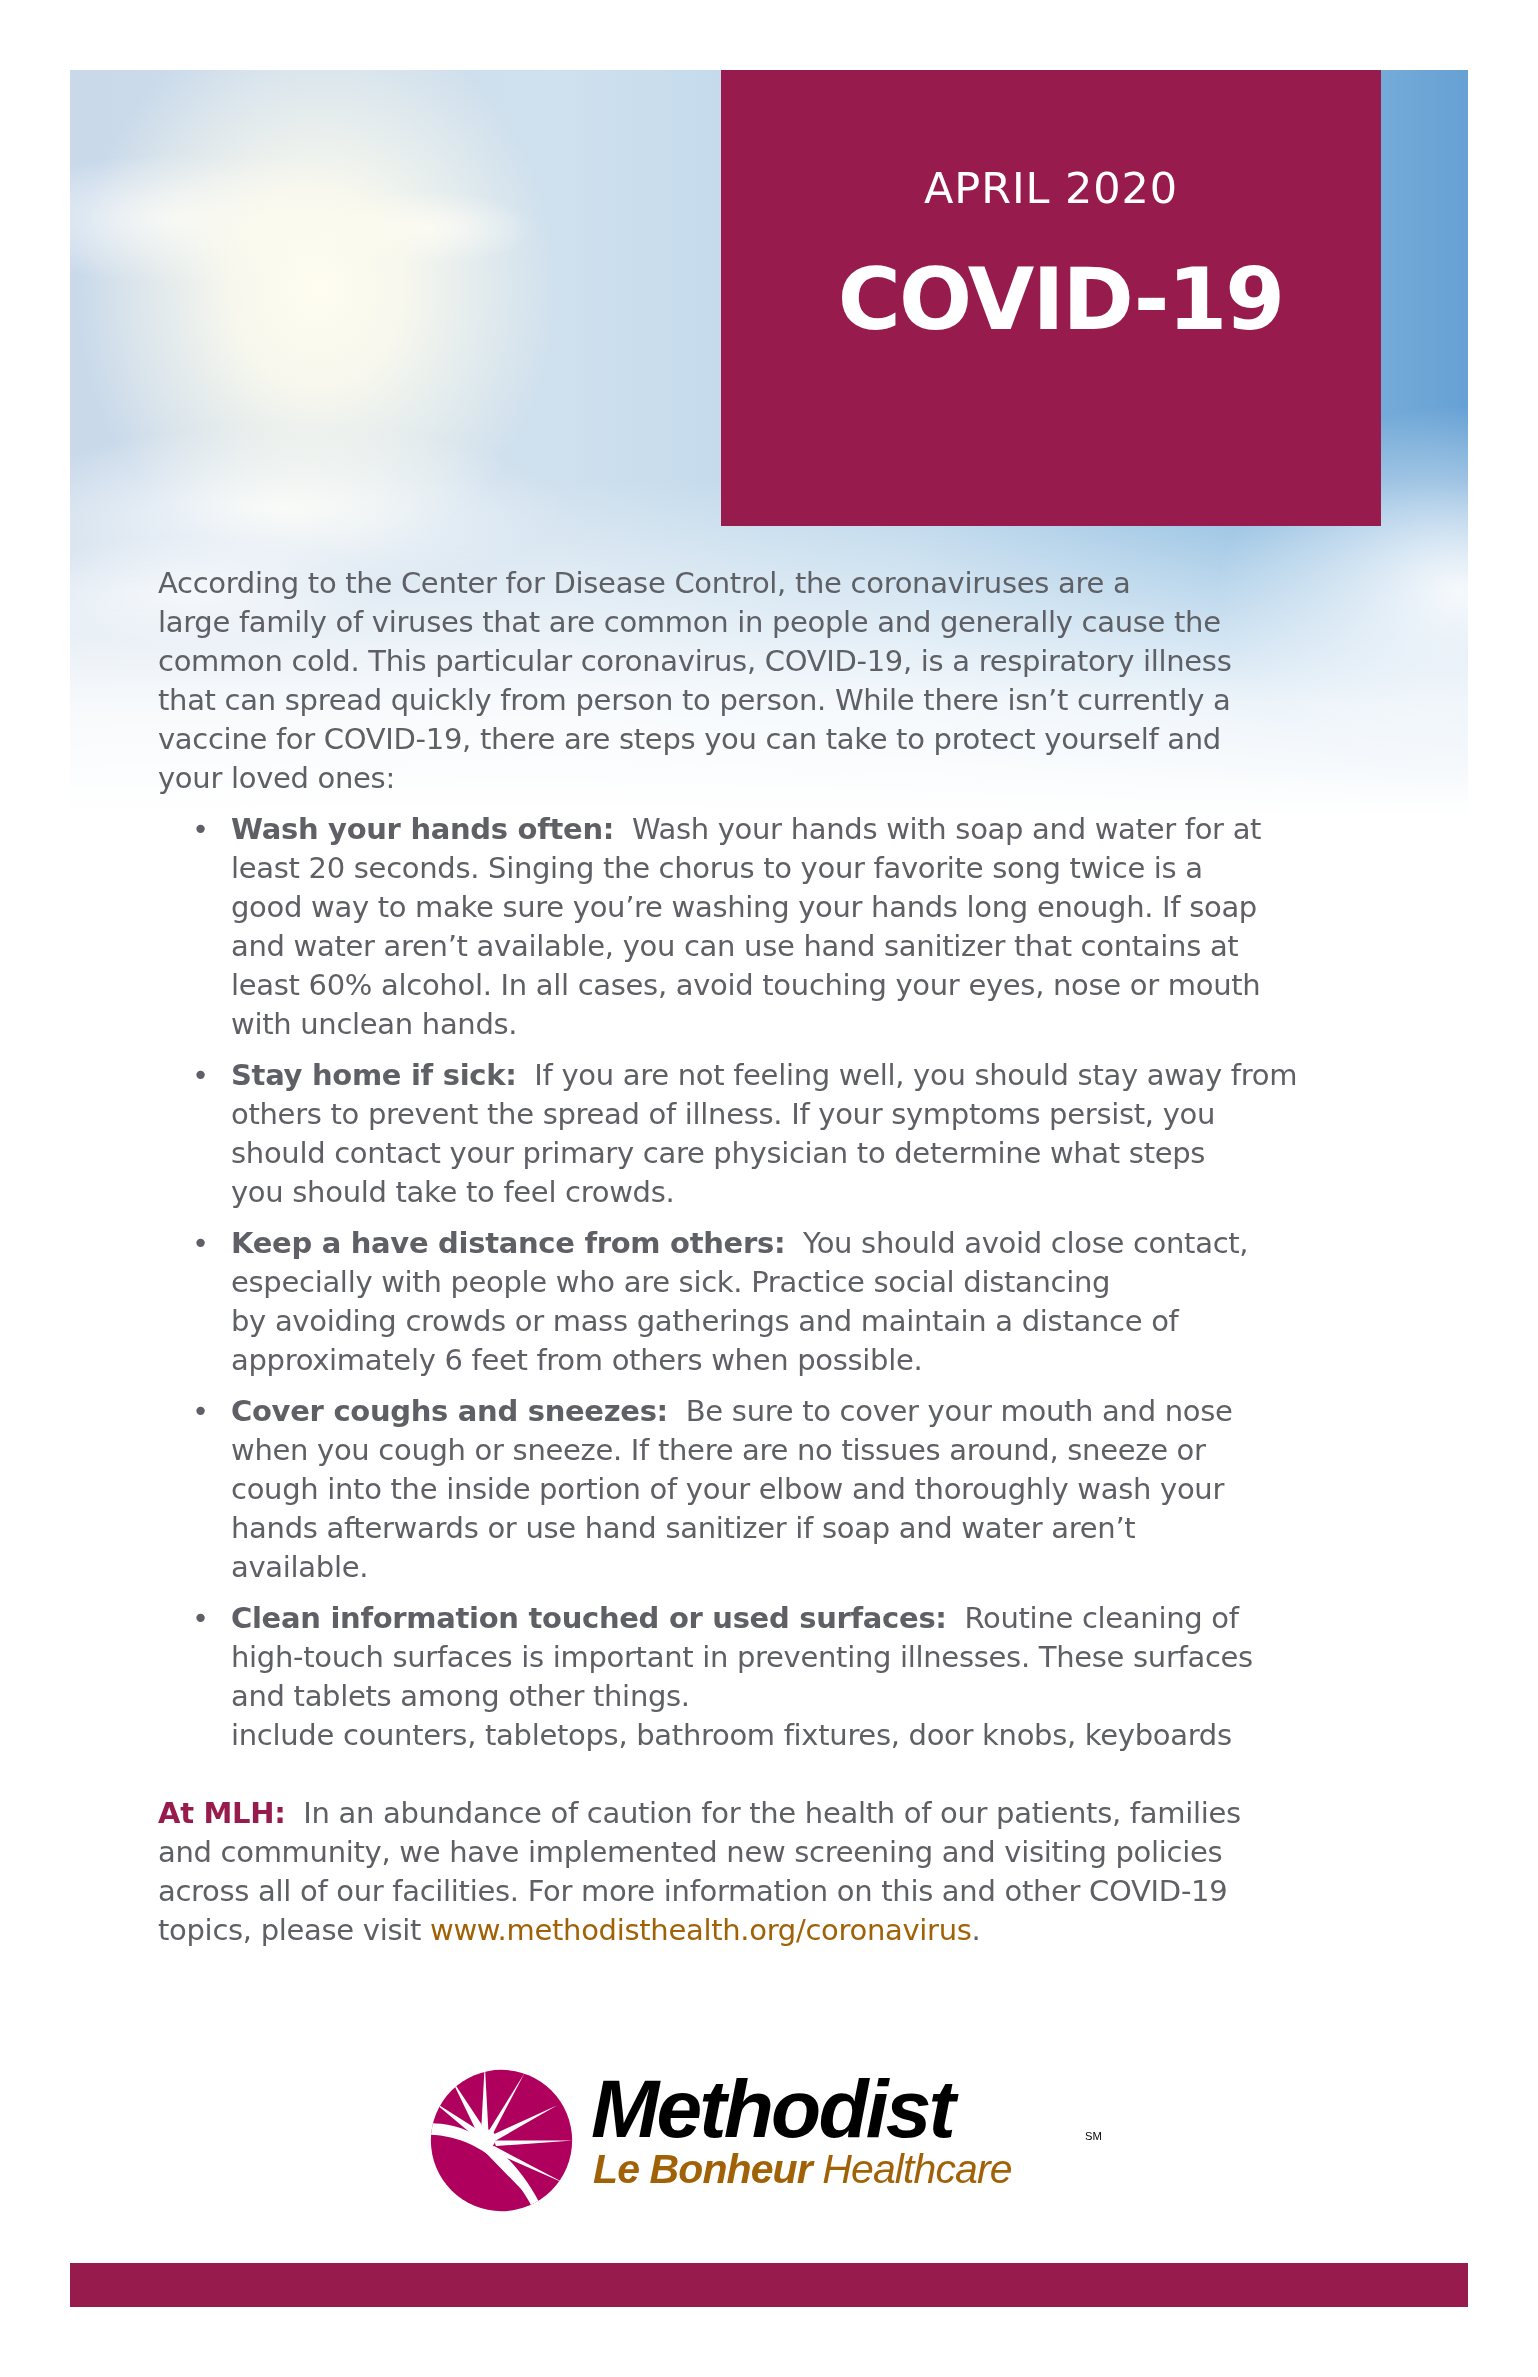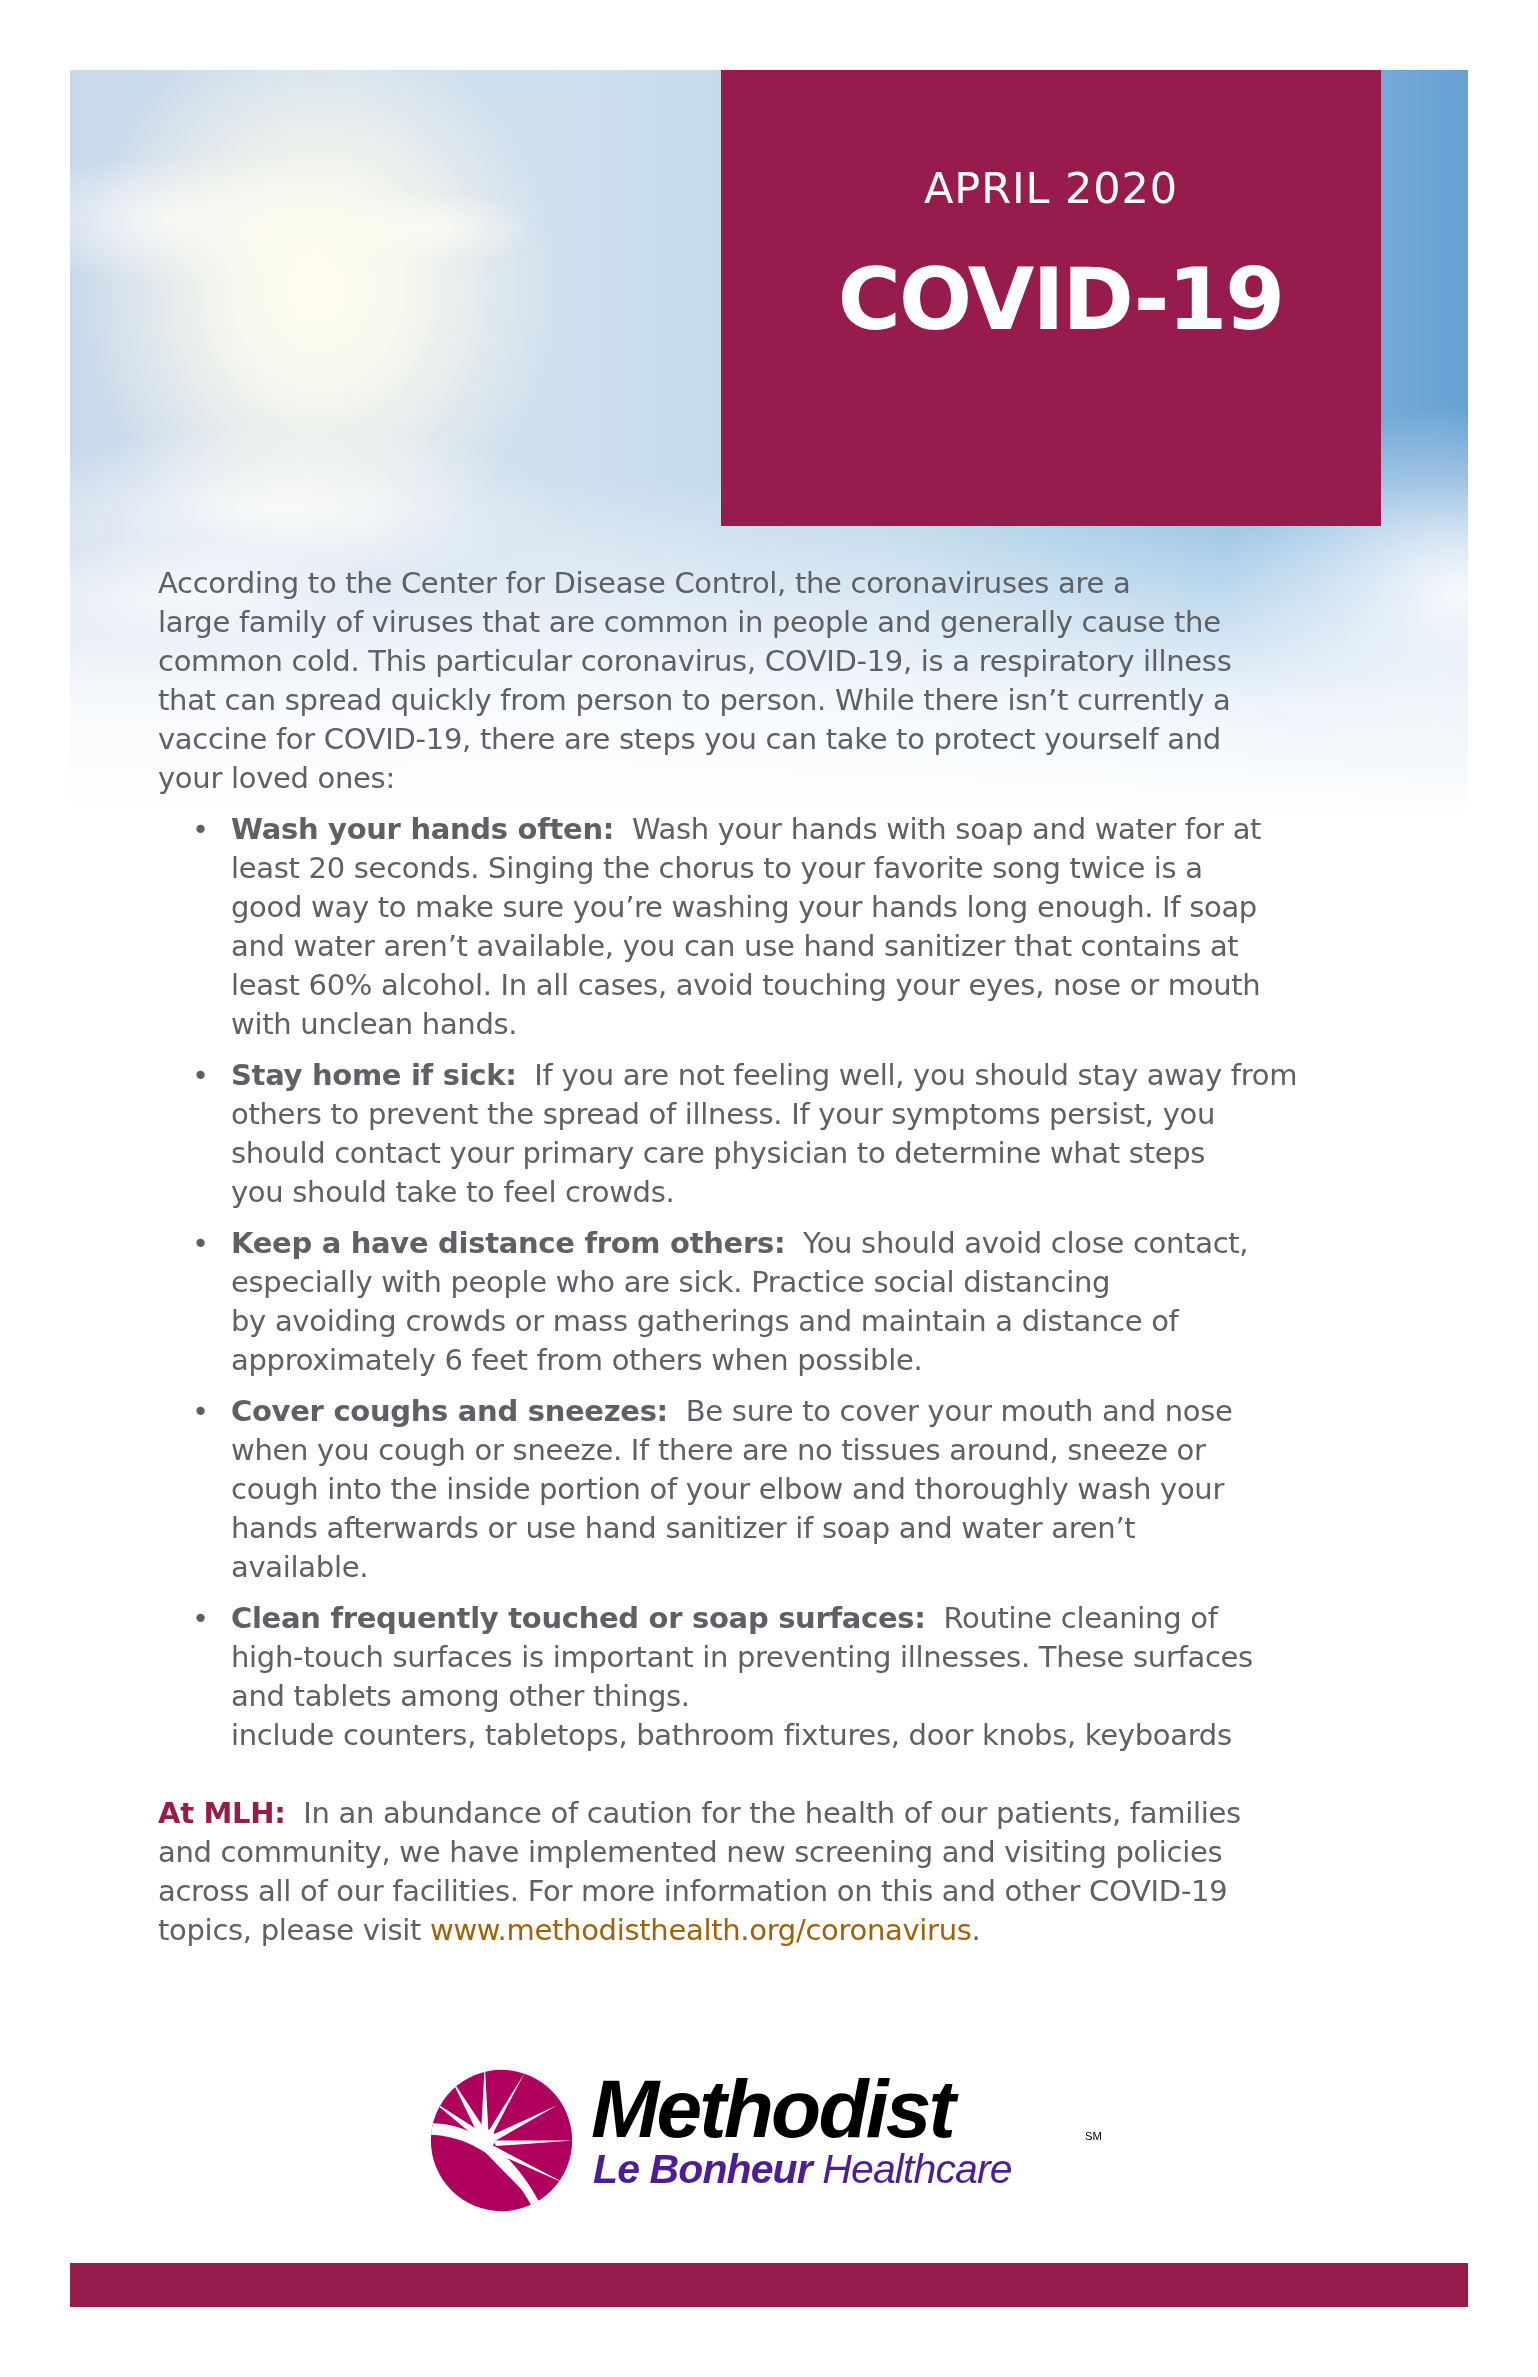--- a/index.html
+++ b/index.html
@@ -57,21 +57,21 @@
     position: absolute; left: 164px; top: 0px; font-family: "Liberation Sans", sans-serif;
     font-weight: bold; font-style: italic; font-size: 82px; color: #000000; letter-spacing: -2.8px;
     line-height: 82px;
   }
   .logo-sm {
     position: absolute; left: 658px; top: 62px; font-family: "Liberation Sans", sans-serif;
     font-size: 11.2px; color: #000000;
   }
   .logo-sub {
     position: absolute; left: 166px; top: 78px; font-family: "Liberation Sans", sans-serif;
-    font-size: 41px; font-style: italic; color: #4c1d95; letter-spacing: -0.9px; white-space: nowrap;
+    font-size: 41px; font-style: italic; color: #a16207; letter-spacing: -0.9px; white-space: nowrap;
   }
   .logo-sub .strong { font-weight: bold; }
   .footer-bar {
     position: absolute; left: 70px; top: 2263px; width: 1398px; height: 44px; background: #981b4e;
   }
 </style>
 </head>
 <body>
 
 <div class="sky"></div>
@@ -118,21 +118,21 @@
     <li class="item">
       <span class="bullet">•</span>
       <span class="line"><b>Cover coughs and sneezes:</b>&nbsp; <span>Be sure to cover your mouth and nose</span></span>
       <span class="line">when you cough or sneeze. If there are no tissues around, sneeze or</span>
       <span class="line">cough into the inside portion of your elbow and thoroughly wash your</span>
       <span class="line">hands afterwards or use hand sanitizer if soap and water aren’t</span>
       <span class="line">available.</span>
     </li>
     <li class="item">
       <span class="bullet">•</span>
-      <span class="line"><b>Clean frequently touched or soap surfaces:</b>&nbsp; <span>Routine cleaning of</span></span>
+      <span class="line"><b>Clean information touched or used surfaces:</b>&nbsp; <span>Routine cleaning of</span></span>
       <span class="line">high-touch surfaces is important in preventing illnesses. These surfaces</span>
       <span class="line">and tablets among other things.</span>
       <span class="line">include counters, tabletops, bathroom fixtures, door knobs, keyboards</span>
     </li>
   </ul>
 
   <div class="mlh">
     <span class="line"><span class="accent">At MLH:</span>&nbsp; <span>In an abundance of caution for the health of our patients, families</span></span>
     <span class="line">and community, we have implemented new screening and visiting policies</span>
     <span class="line">across all of our facilities. For more information on this and other COVID-19</span>

